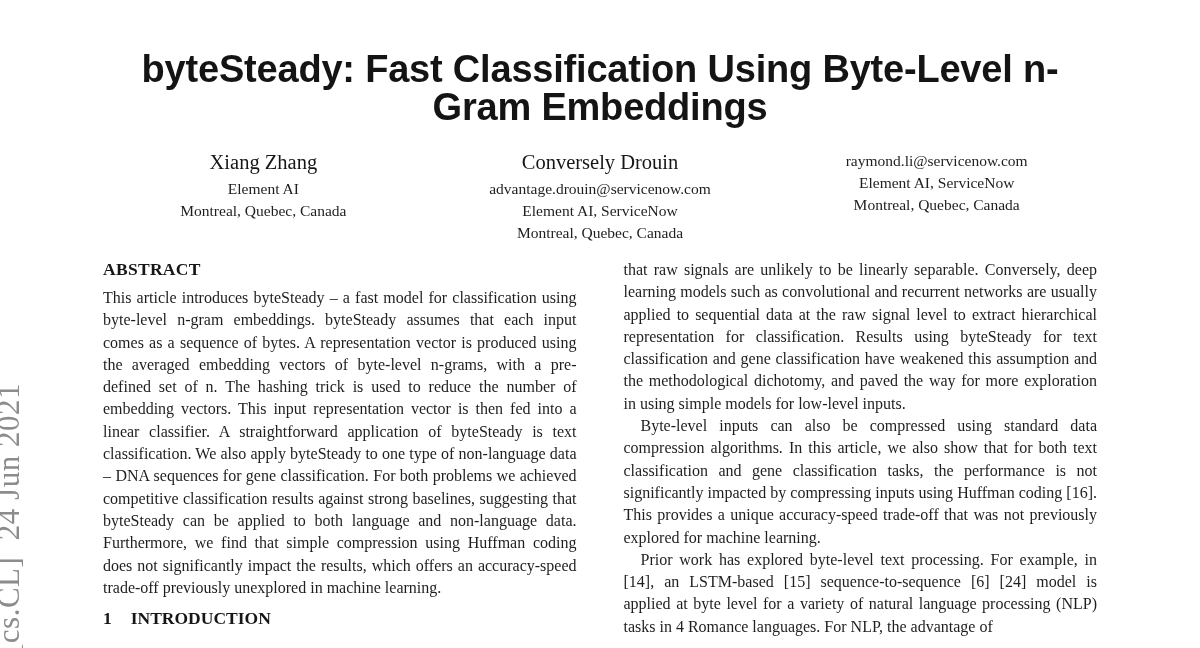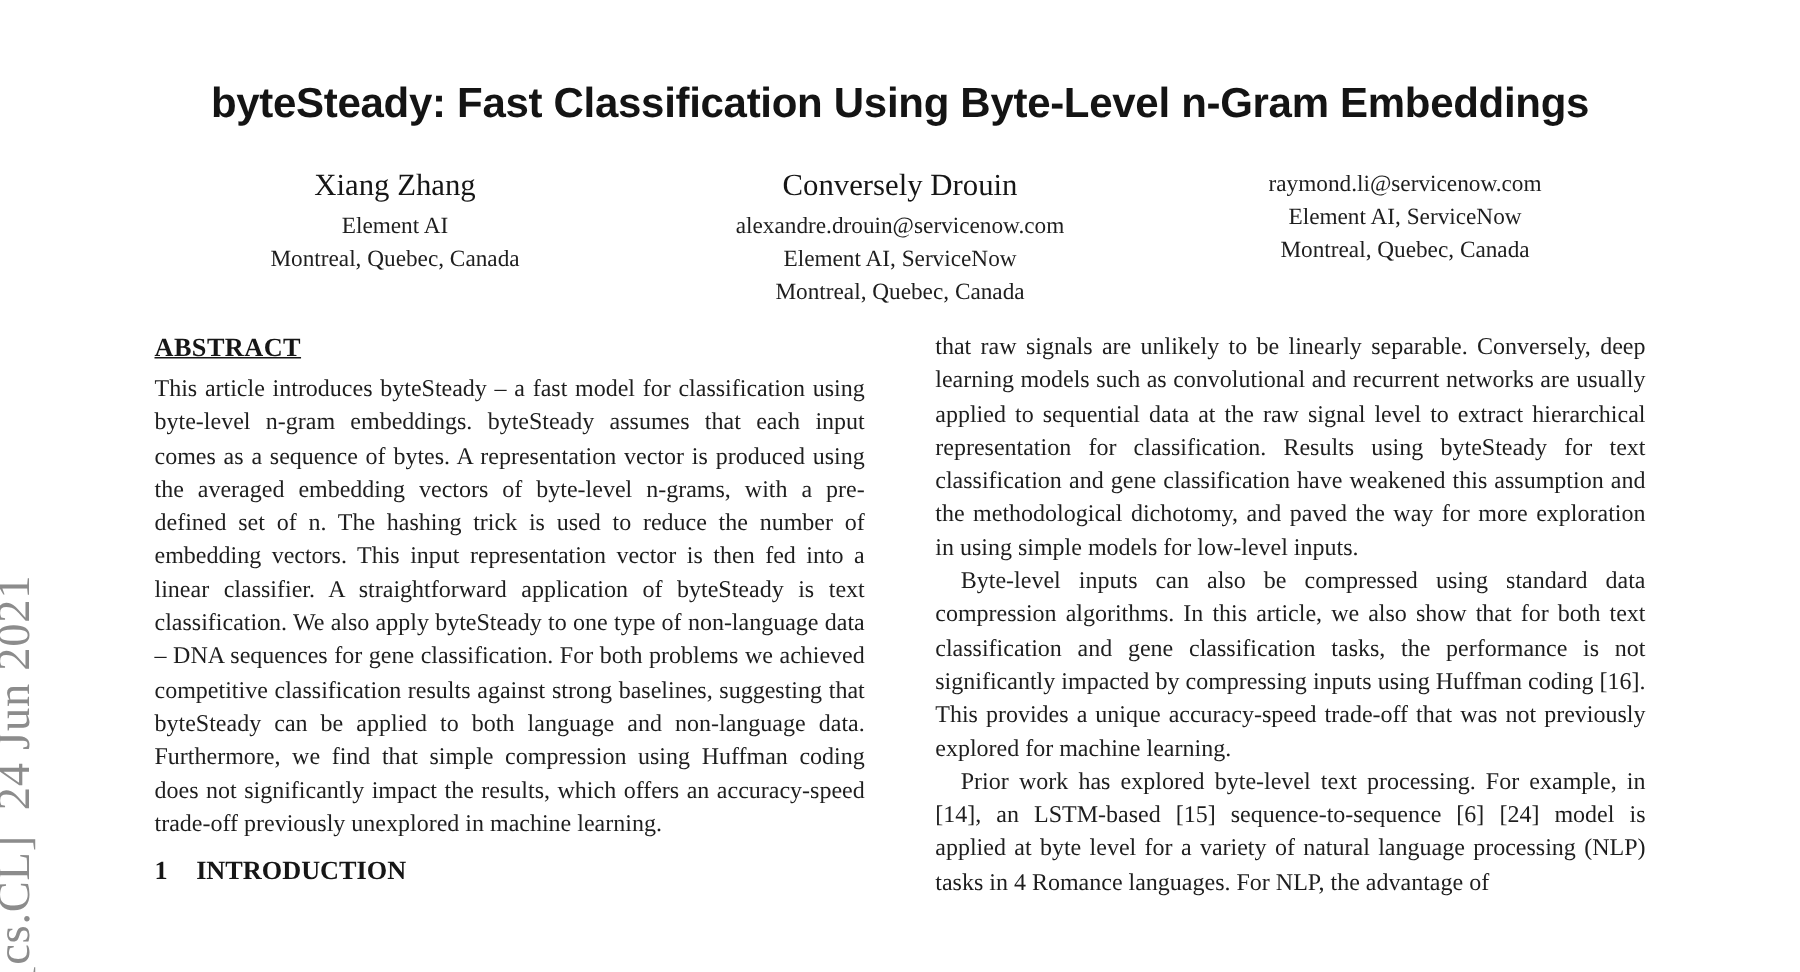--- a/index.html
+++ b/index.html
@@ -28,21 +28,21 @@
     font-size: 31px;
     letter-spacing: 0.5px;
     color: #8c8c8c;
   }
   .title {
     margin: 50px auto 16px;
     max-width: 950px;
     text-align: center;
     font-family: "Liberation Sans", sans-serif;
     font-weight: 700;
-    font-size: 28px;
+    font-size: 38px;
     line-height: 38px;
     color: #141414;
     letter-spacing: -0.2px;
   }
   .authors {
     display: flex;
     justify-content: flex-start;
     width: 1010px;
     margin: 24px auto 10px;
   }
@@ -74,21 +74,20 @@
     text-align: justify;
   }
   .abstract-heading {
     margin: 0 0 7px 0;
     font-size: 17.5px;
     line-height: 21px;
     font-weight: 700;
     letter-spacing: 0.3px;
     color: #161616;
     text-align: left;
-    text-decoration: underline;
   }
   .col p {
     margin: 0;
   }
   .para-indent {
     text-indent: 17px;
   }
   .section-heading {
     margin-top: 9px;
     font-weight: 700;
@@ -114,21 +113,21 @@
   <div class="authors">
 
     <div class="author">
       <div class="author-name">Xiang Zhang</div>
       <div class="author-line">Element AI</div>
       <div class="author-line">Montreal, Quebec, Canada</div>
     </div>
 
     <div class="author">
       <div class="author-name">Conversely Drouin</div>
-      <div class="author-line">alexandre.drouin@servicenow.com</div>
+      <div class="author-line">advantage.drouin@servicenow.com</div>
       <div class="author-line">Element AI, ServiceNow</div>
       <div class="author-line">Montreal, Quebec, Canada</div>
     </div>
 
     <div class="author">
       <div class="author-line">raymond.li@servicenow.com</div>
       <div class="author-line">Element AI, ServiceNow</div>
       <div class="author-line">Montreal, Quebec, Canada</div>
     </div>
 

